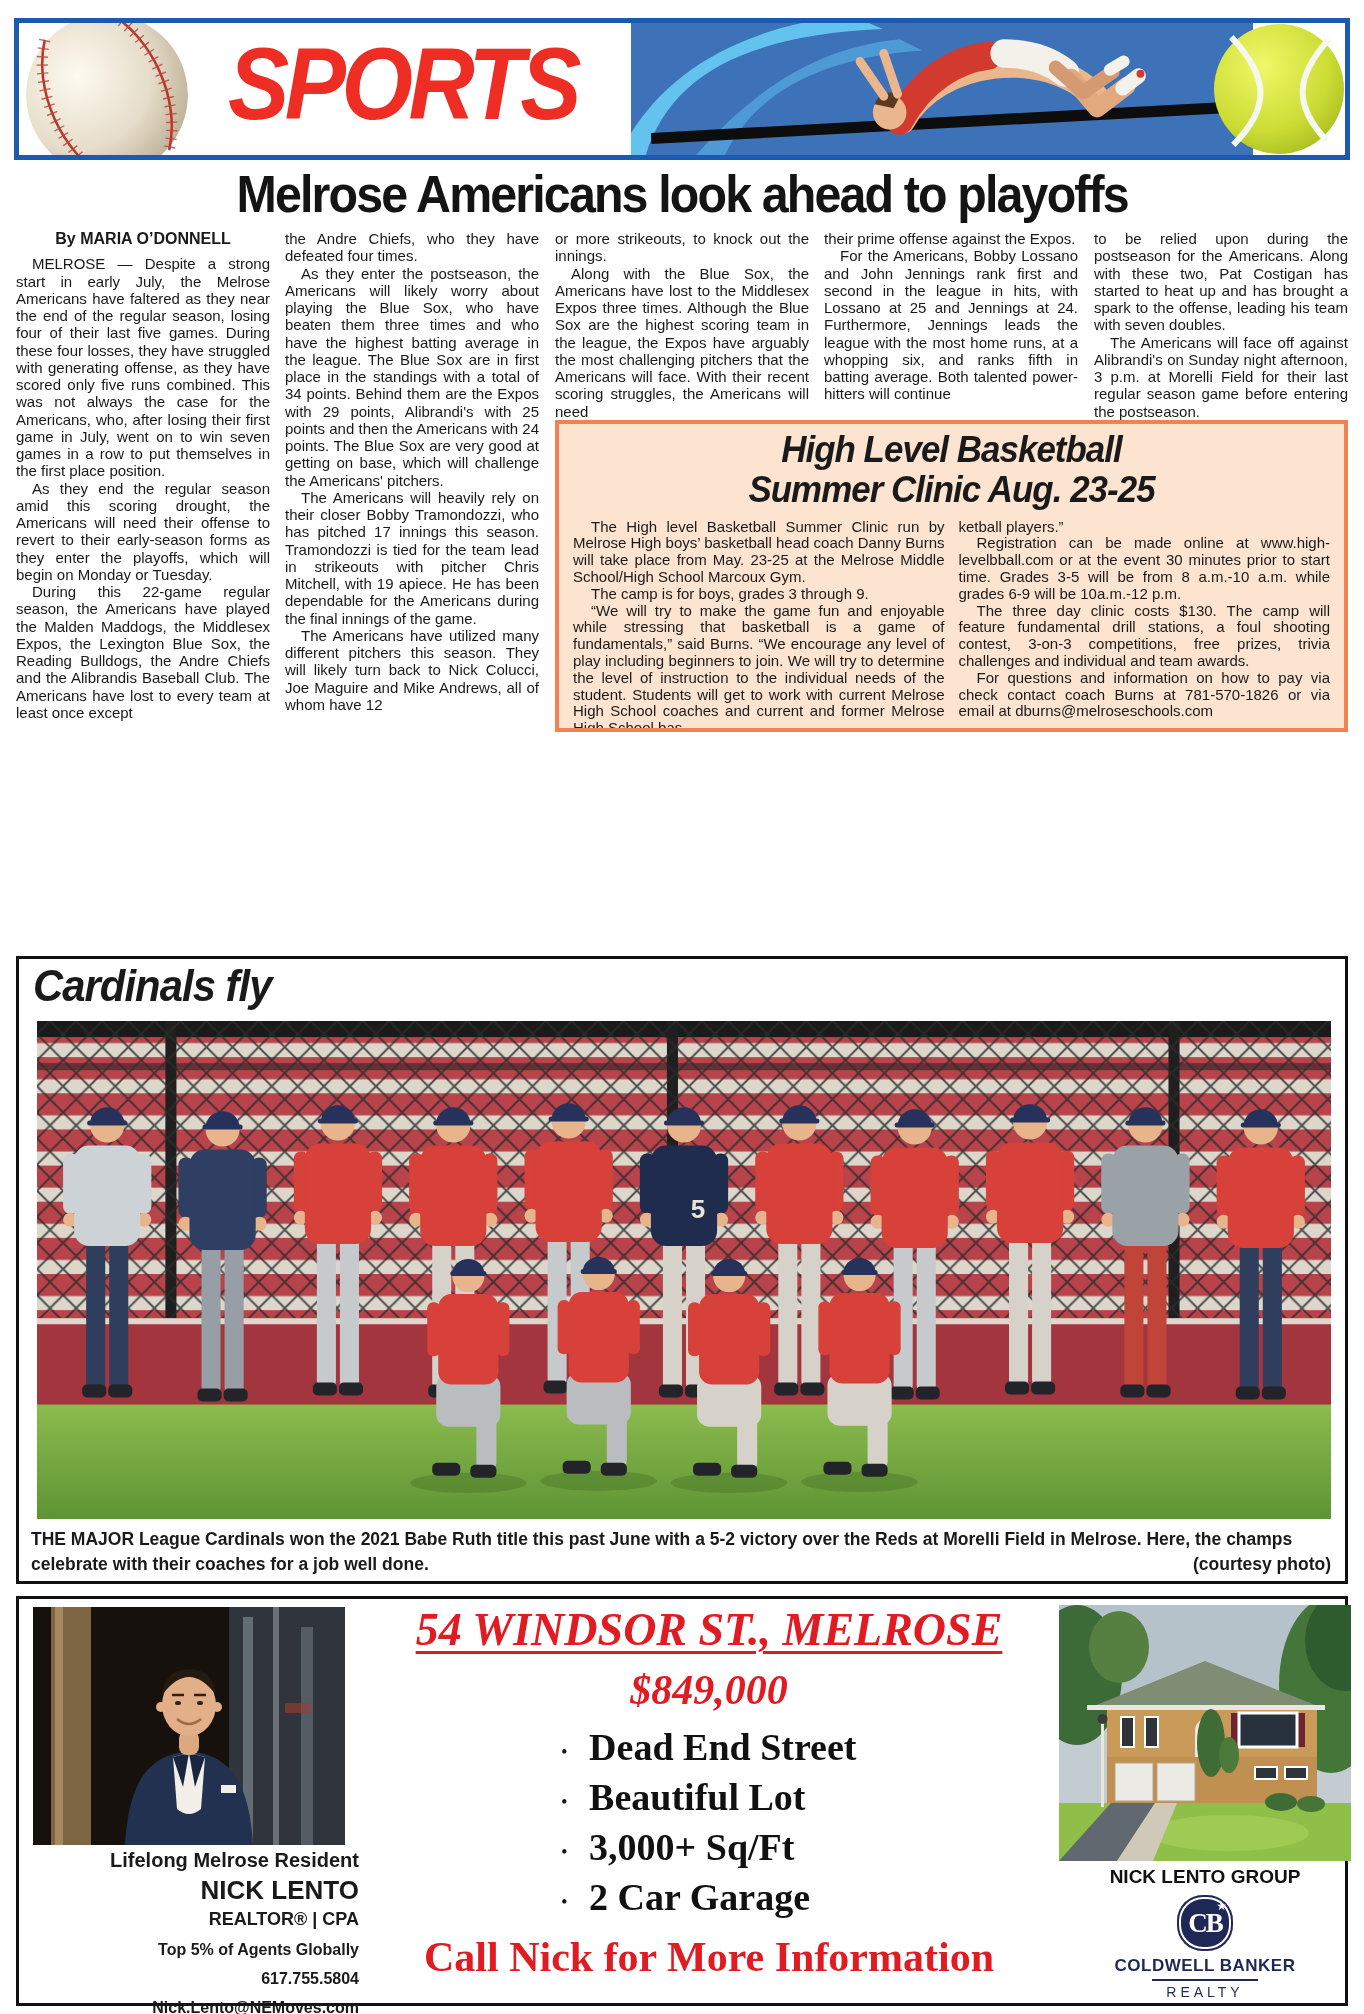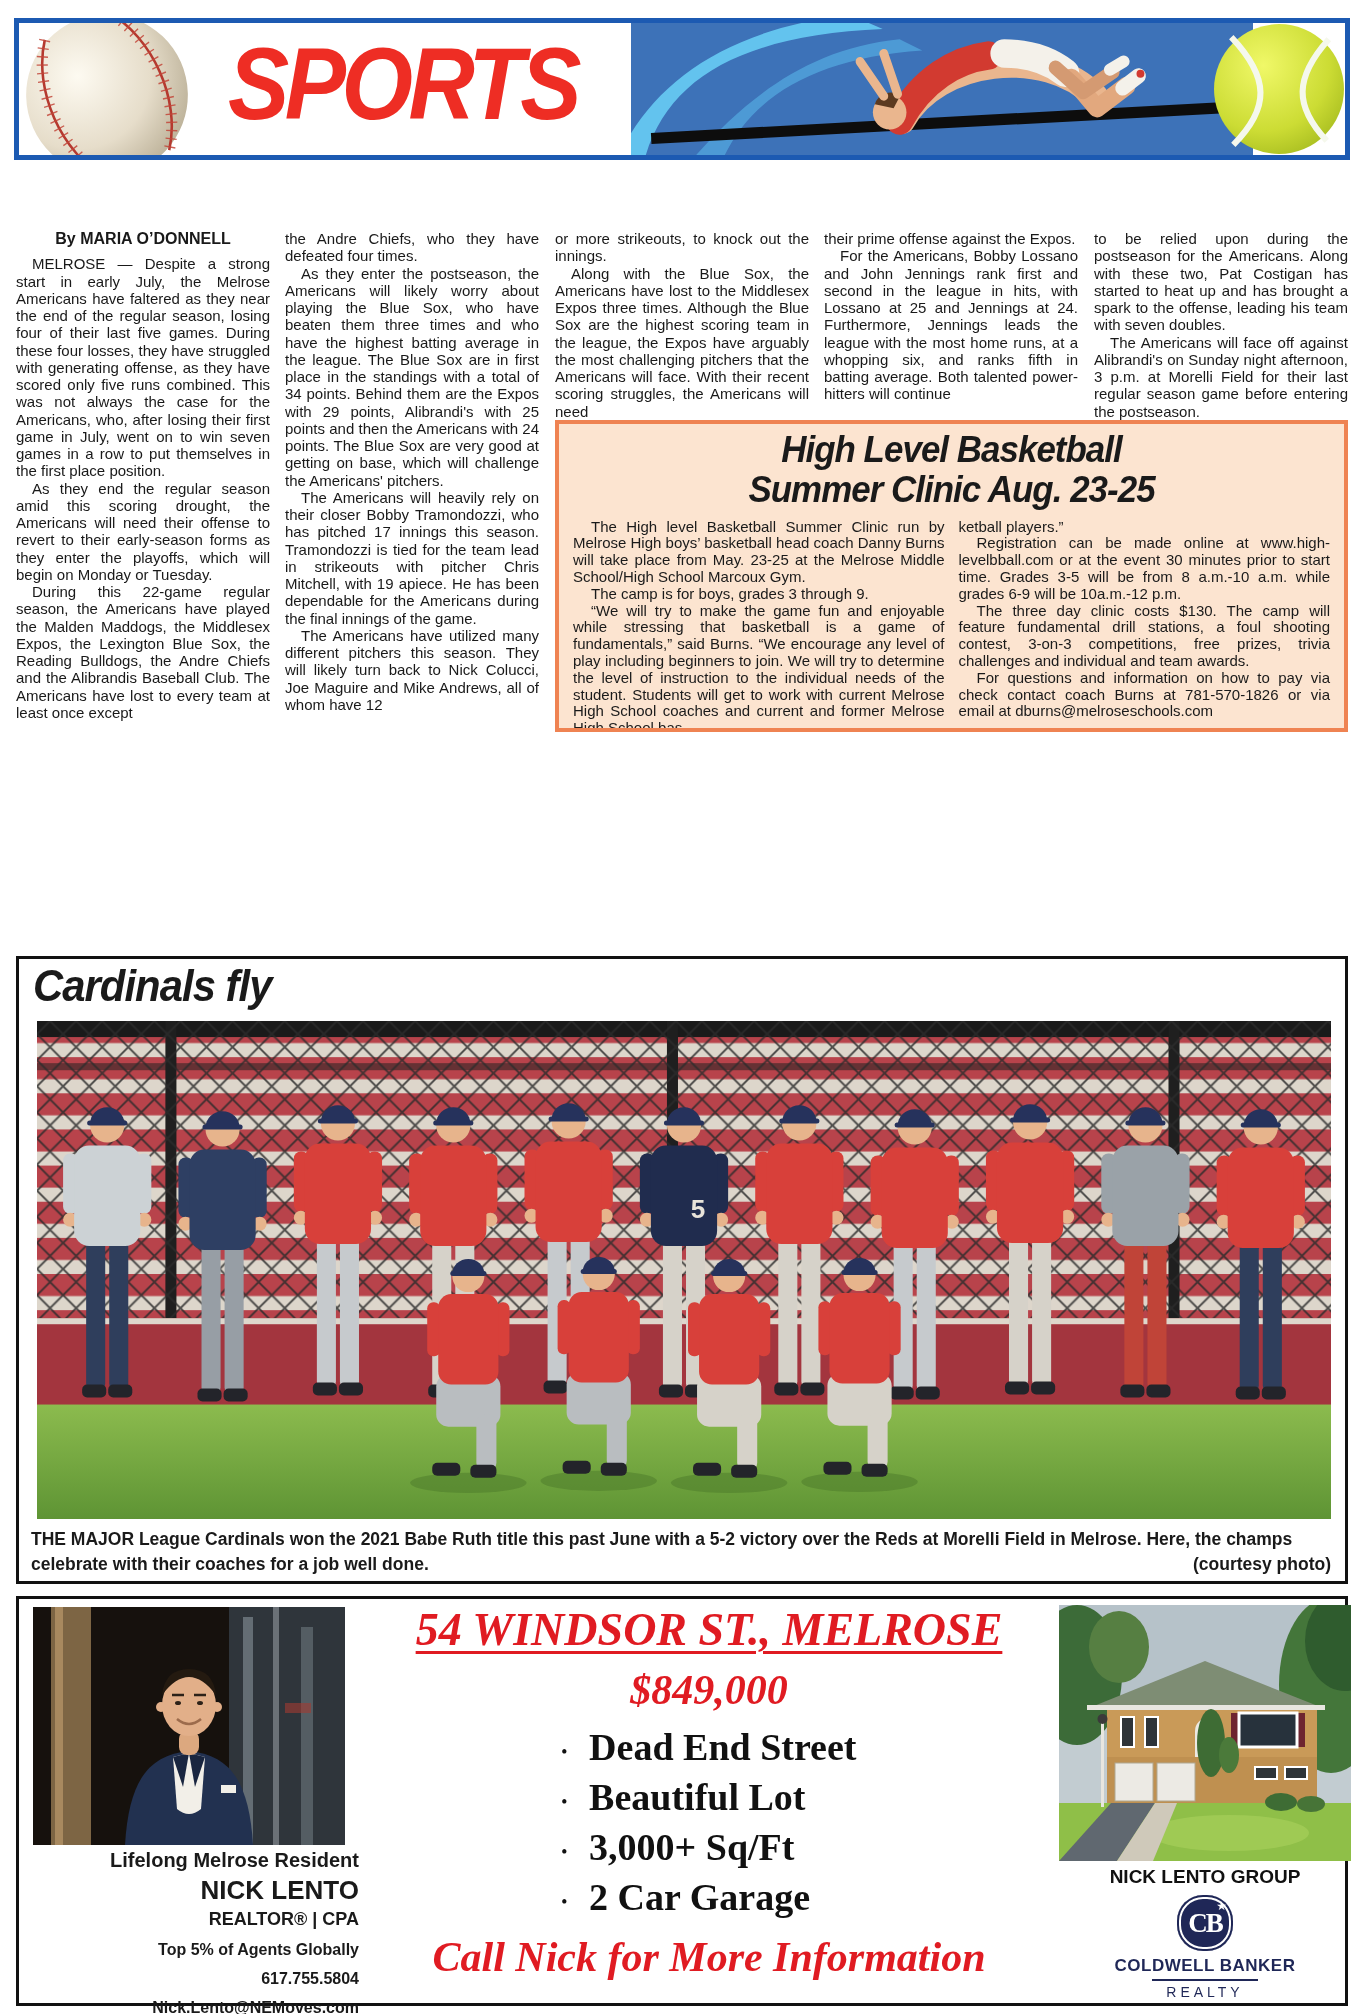--- a/index.html
+++ b/index.html
@@ -60,21 +60,21 @@
   .agent-title{font-size:18px;margin-top:3px;}
   .agent-line{font-size:16px;margin-top:11px;}
   .listing{position:absolute;left:345px;top:4px;width:690px;text-align:center;
            font-family:"Liberation Serif",serif;}
   .listing-address{font-size:46px;font-weight:700;font-style:italic;color:#e01b22;
                    text-decoration:underline;text-decoration-thickness:3px;text-underline-offset:6px;}
   .listing-price{font-size:42px;font-weight:700;font-style:italic;color:#e01b22;margin-top:10px;}
   .features{list-style:none;margin:8px auto 0;padding:0;display:inline-block;text-align:left;
             font-size:38px;font-weight:700;color:#111;line-height:1.32;}
   .features li::before{content:"\2022";font-size:16px;vertical-align:3px;margin-right:22px;}
-  .listing-cta{font-size:42px;font-weight:700;font-style:italic;color:#e01b22;margin-top:10px;}
+  .listing-cta{font-size:42px;font-weight:700;color:#e01b22;margin-top:10px;}
   .brandpanel{position:absolute;left:1040px;top:6px;width:292px;text-align:center;}
   .house-photo{width:292px;height:256px;}
   .house-photo svg{display:block;width:100%;height:100%;}
   .brand-group{font-size:19px;font-weight:700;margin-top:5px;color:#111;}
   .cb-logo{position:relative;width:56px;height:56px;margin:7px auto 5px;background:#1f2757;
            box-shadow:inset 0 0 0 2px #1f2757, inset 0 0 0 4px #ffffff;
            display:flex;align-items:center;justify-content:center;border-radius:26px;}
   .cb-logo .mono{color:#fff;font-family:"Liberation Serif",serif;font-weight:700;font-size:27px;letter-spacing:-2px;}
   .cb-logo .star{position:absolute;top:4px;right:6px;color:#fff;font-size:12px;}
   .cb-name{font-size:17px;font-weight:700;color:#1f2757;letter-spacing:.5px;margin-top:2px;}
@@ -135,20 +135,21 @@
             <stop offset="1" stop-color="#a4ba1e"></stop>
           </radialGradient>
         </defs>
         <circle cx="65" cy="65" r="64" fill="url(#tb)"></circle>
         <path d="M18,14 C56,54 56,84 20,120" stroke="#f5f8ec" stroke-width="6" fill="none"></path>
         <path d="M114,16 C80,54 80,82 112,116" stroke="#f5f8ec" stroke-width="6" fill="none"></path>
       </svg>
     </div>
   </header>
 
+  <h1 class="headline"><span>Melrose Americans look ahead to playoffs</span></h1>
 
   <div class="col" style="left:16px;height:506px;">
     <div class="byline">By MARIA O’DONNELL</div>
     <p>MELROSE — Despite a strong start in early July, the Melrose Americans have faltered as they near the end of the regular season, losing four of their last five games. During these four losses, they have struggled with generating offense, as they have scored only five runs combined. This was not always the case for the Americans, who, after losing their first game in July, went on to win seven games in a row to put themselves in the first place position.</p>
     <p>As they end the regular season amid this scoring drought, the Americans will need their offense to revert to their early-season forms as they enter the playoffs, which will begin on Monday or Tuesday.</p>
     <p>During this 22-game regular season, the Americans have played the Malden Maddogs, the Middlesex Expos, the Lexington Blue Sox, the Reading Bulldogs, the Andre Chiefs and the Alibrandis Baseball Club. The Americans have lost to every team at least once except</p>
   </div>
   <div class="col" style="left:285px;height:506px;">
     <p class="cont">the Andre Chiefs, who they have defeated four times.</p>
     <p>As they enter the postseason, the Americans will likely worry about playing the Blue Sox, who have beaten them three times and who have the highest batting average in the league. The Blue Sox are in first place in the standings with a total of 34 points. Behind them are the Expos with 29 points, Alibrandi's with 25 points and then the Americans with 24 points. The Blue Sox are very good at getting on base, which will challenge the Americans' pitchers.</p>

